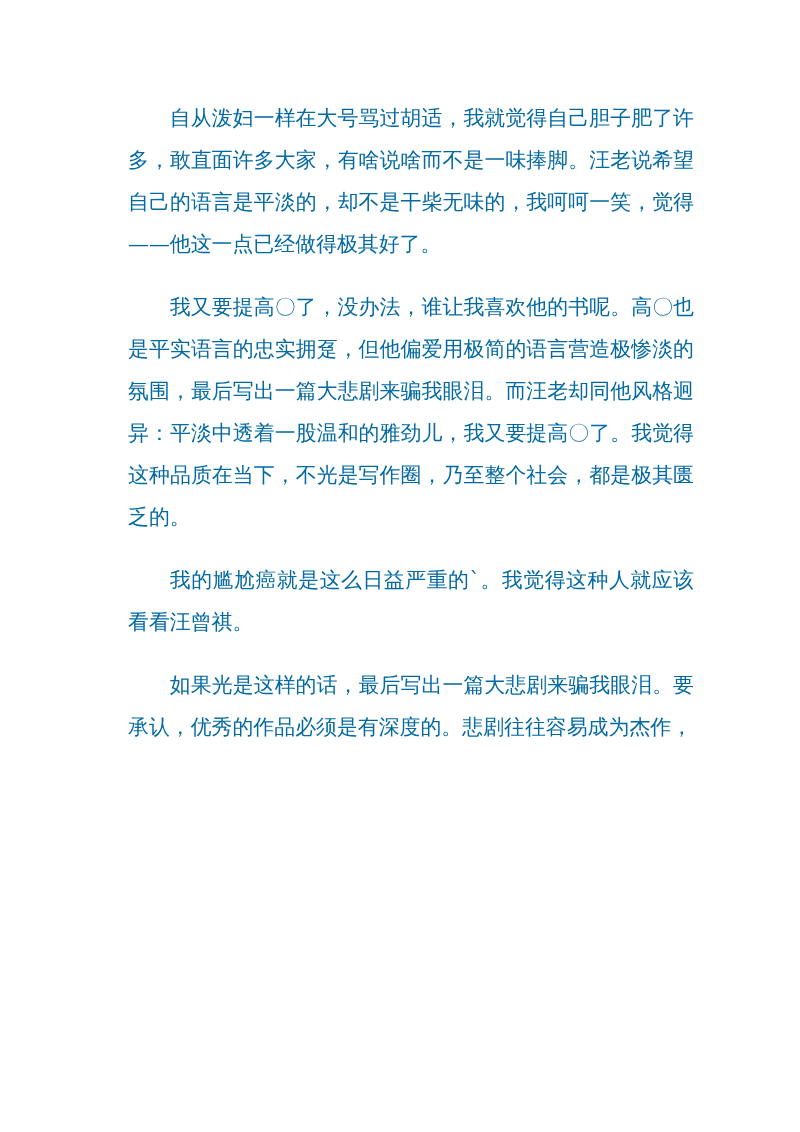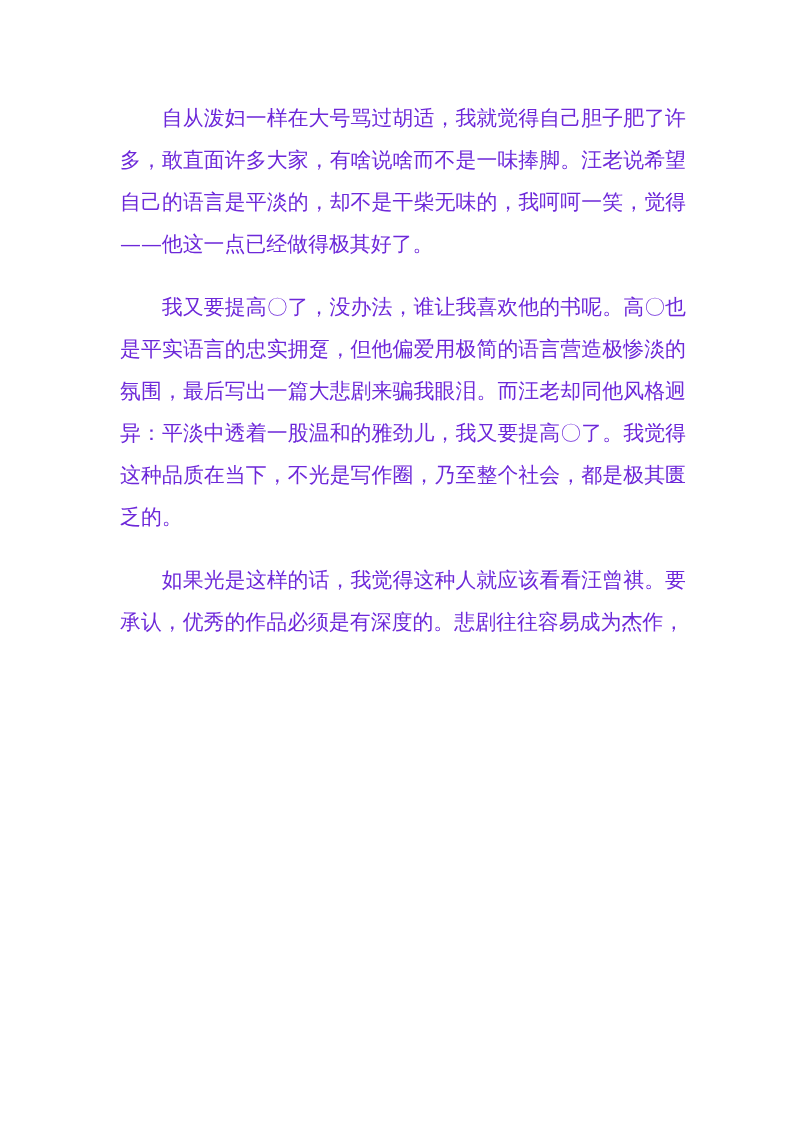--- a/index.html
+++ b/index.html
@@ -8,36 +8,37 @@
       background: #ffffff;
     }
     body {
       width: 800px;
       height: 1132px;
       overflow: hidden;
       position: relative;
     }
     .page {
       position: absolute;
-      left: 120px;
+      left: 128px;
       top: 97px;
       width: 566px;
-      color: #6d28d9;
+      color: #0369a1;
       font-family: "DejaVu Serif", "Liberation Serif", serif;
       font-size: 20.9px;
       line-height: 42px;
     }
     .para {
       margin: 0 0 21px 0;
       text-indent: 41.8px;
       text-align: justify;
       letter-spacing: 0;
       word-break: break-all;
     }
   </style>
 </head>
 <body>
 
 <div class="page">
   <p class="para">自从泼妇一样在大号骂过胡适，我就觉得自己胆子肥了许多，敢直面许多大家，有啥说啥而不是一味捧脚。汪老说希望自己的语言是平淡的，却不是干柴无味的，我呵呵一笑，觉得——他这一点已经做得极其好了。</p>
   <p class="para">我又要提高〇了，没办法，谁让我喜欢他的书呢。高〇也是平实语言的忠实拥趸，但他偏爱用极简的语言营造极惨淡的氛围，最后写出一篇大悲剧来骗我眼泪。而汪老却同他风格迥异：平淡中透着一股温和的雅劲儿，我又要提高〇了。我觉得这种品质在当下，不光是写作圈，乃至整个社会，都是极其匮乏的。</p>
-  <p class="para">如果光是这样的话，我觉得这种人就应该看看汪曾祺。要承认，优秀的作品必须是有深度的。悲剧往往容易成为杰作，</p>
+  <p class="para">我的尴尬癌就是这么日益严重的`。我觉得这种人就应该看看汪曾祺。</p>
+  <p class="para">如果光是这样的话，最后写出一篇大悲剧来骗我眼泪。要承认，优秀的作品必须是有深度的。悲剧往往容易成为杰作，</p>
 </div>
 
 </body></html>

